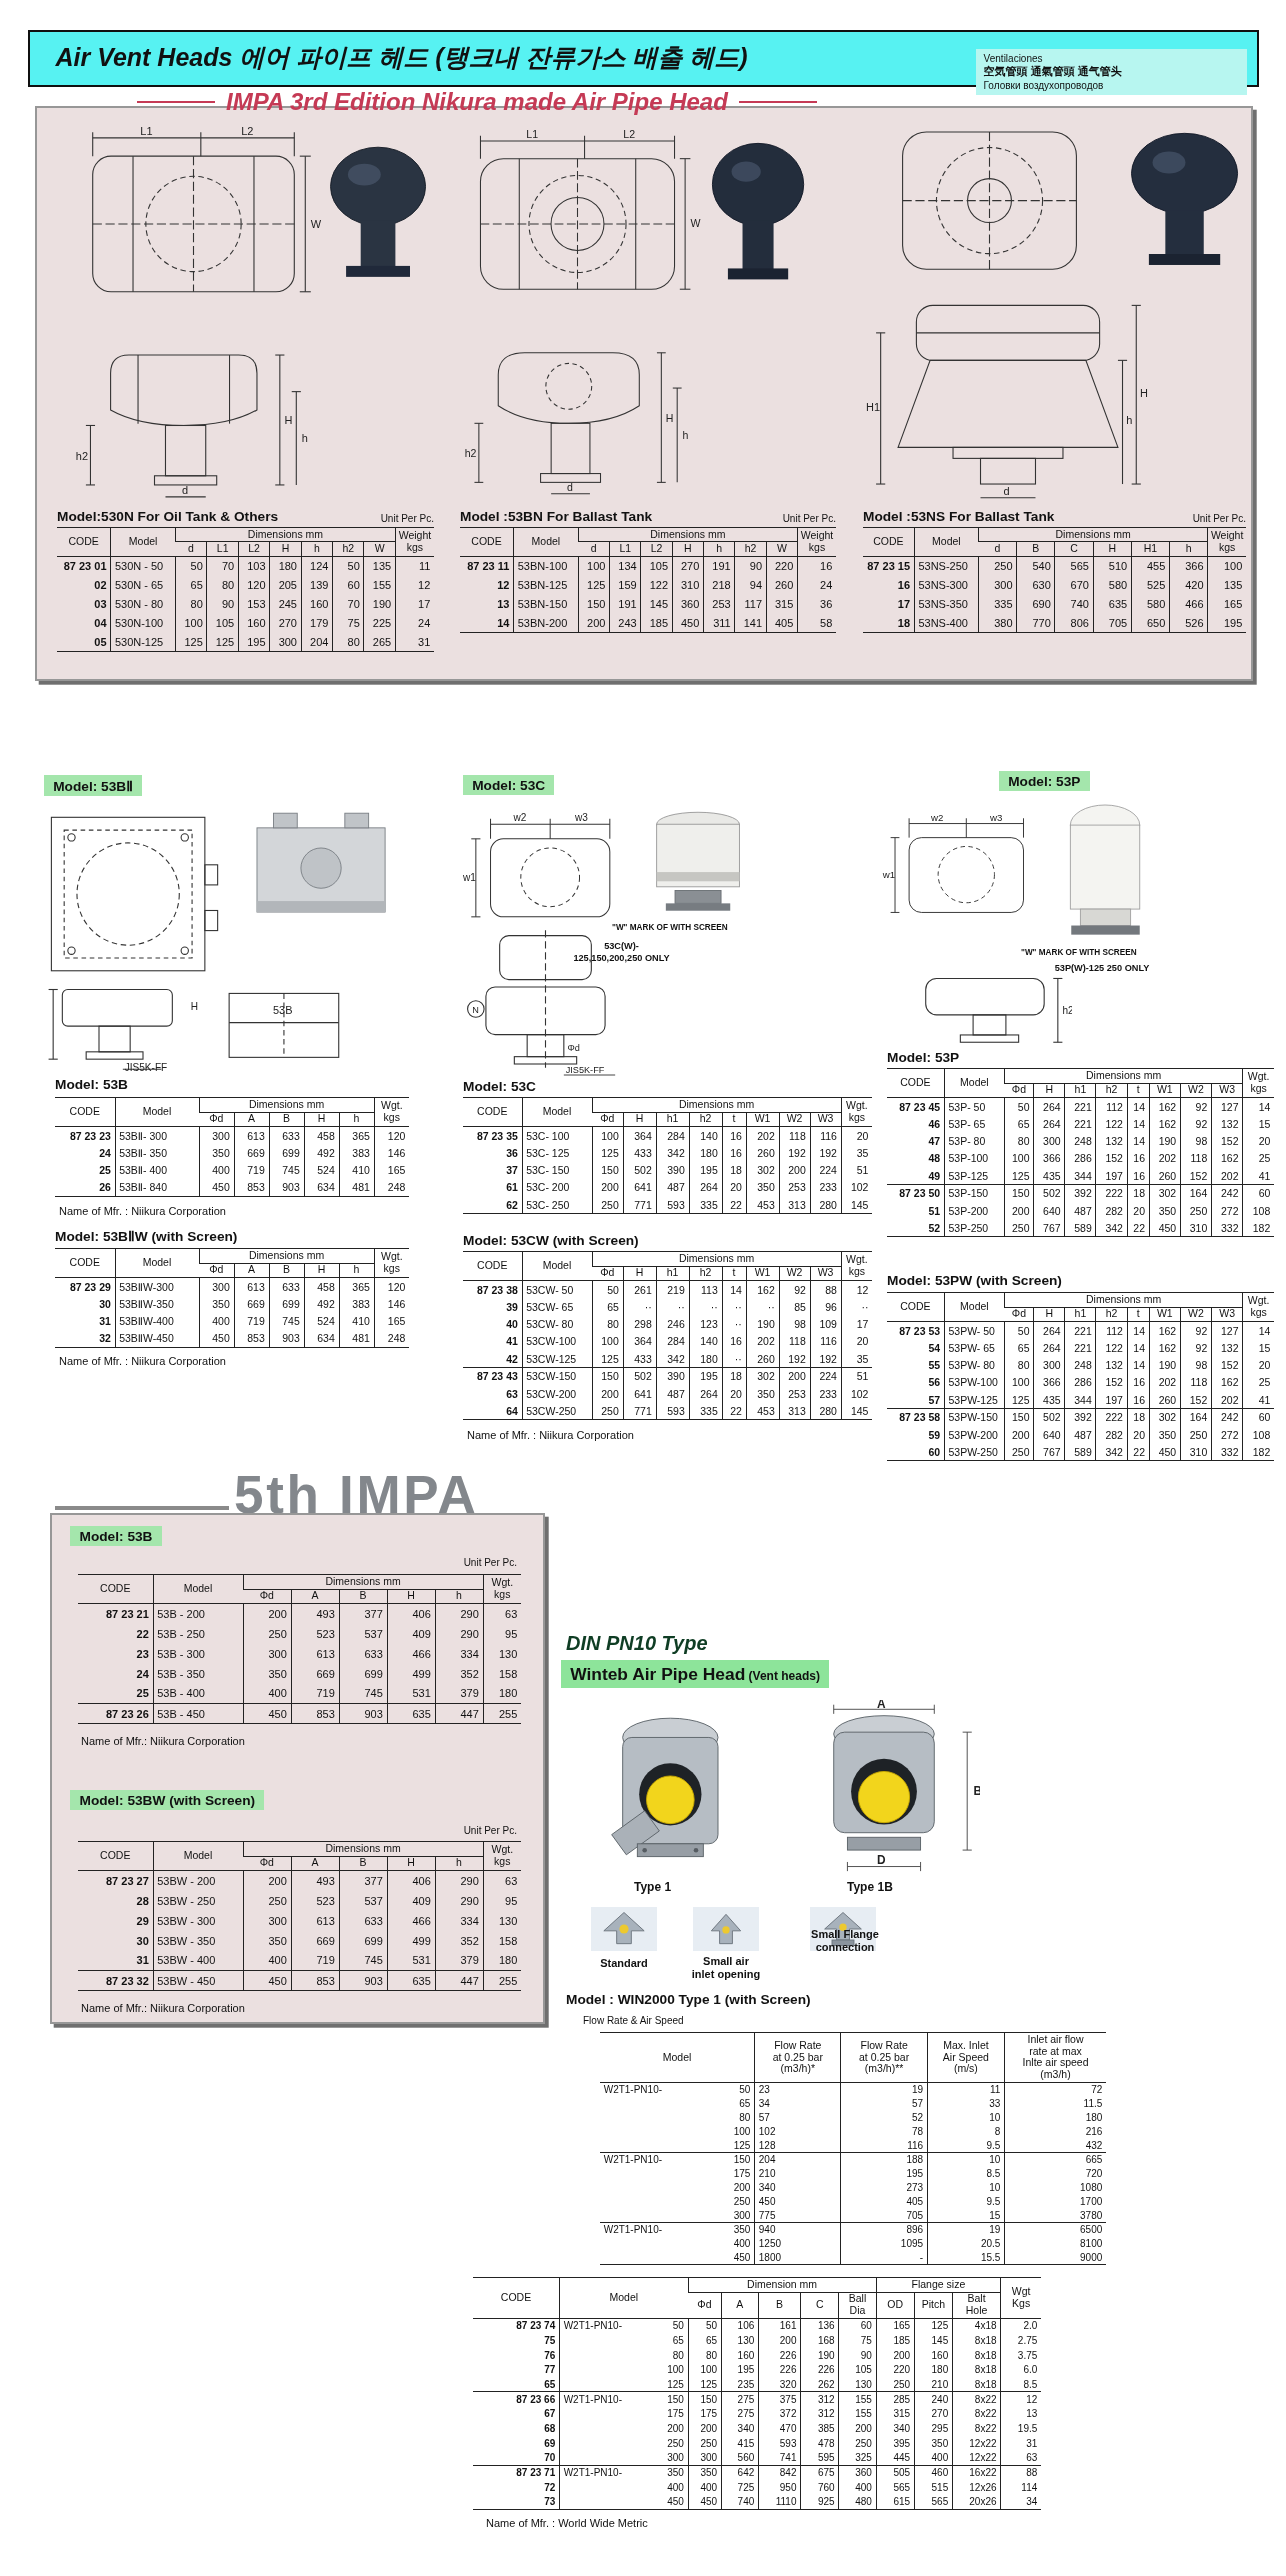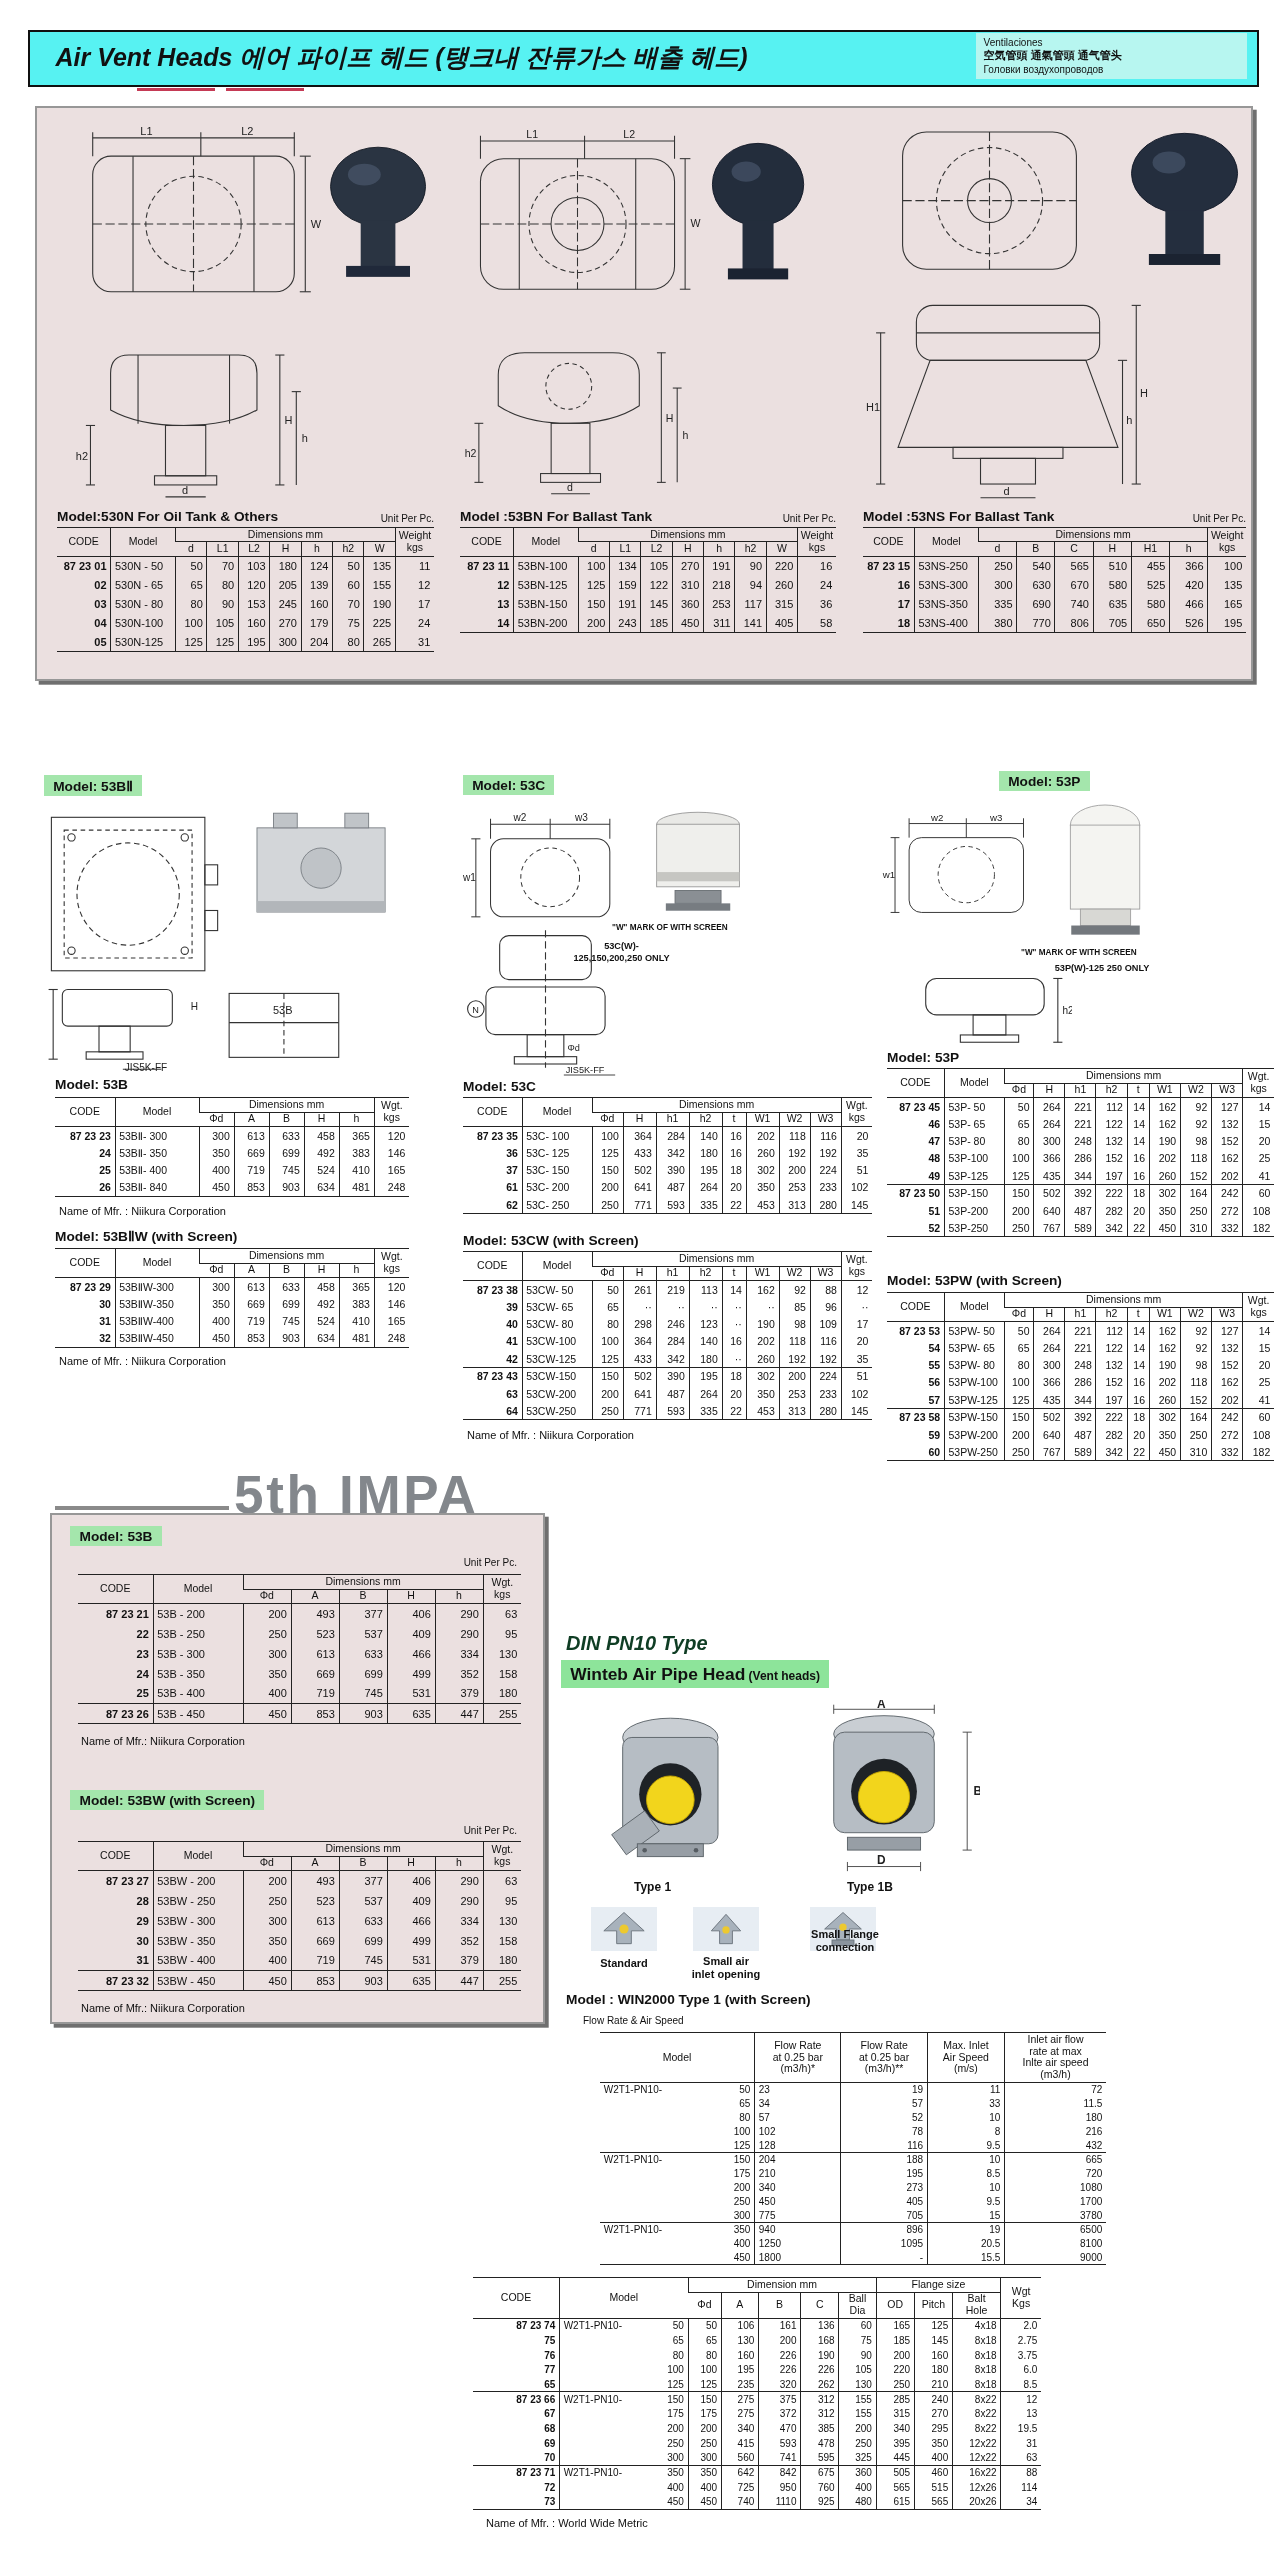--- a/index.html
+++ b/index.html
@@ -61,29 +61,30 @@
 
   svg text{font-family:"Liberation Sans",sans-serif}
 </style>
 </head>
 <body>
 
 <div id="page">
 
   <div class="abs hband" style="left:27.5px;top:30px;width:1231px;height:57px">
     <div class="abs htitle" style="left:26px;top:0">Air Vent Heads  에어 파이프 헤드  (탱크내 잔류가스 배출 헤드)</div>
-    <div class="abs langbox" style="right:9.2px;top:1px;width:271px;height:46px">
+    <div class="abs langbox" style="right:9.2px;top:17px;width:271px;height:46px">
       <div>Ventilaciones</div>
       <div class="cjk">空気管頭    通氣管頭   通气管头</div>
       <div>Головки воздухопроводов</div>
     </div>
   </div>
 
   <div class="abs s1title" style="left:137px;top:88px;z-index:2">
     <div class="ln"></div>
+    <span>IMPA 3rd Edition Nikura made Air Pipe Head</span>
     <div class="ln"></div>
   </div>
 
   <div class="abs panel" style="left:35px;top:106px;width:1218px;height:575px">
 
     <svg class="abs" style="left:27.5px;top:16.5px" width="257" height="197" viewBox="0 0 280 215">
       <g stroke="#333" fill="none" stroke-width="1.2">
         <line x1="30" y1="14" x2="148" y2="14"></line>
           <line x1="148" y1="14" x2="250" y2="14"></line>
         <line x1="30" y1="8" x2="30" y2="34"></line>

